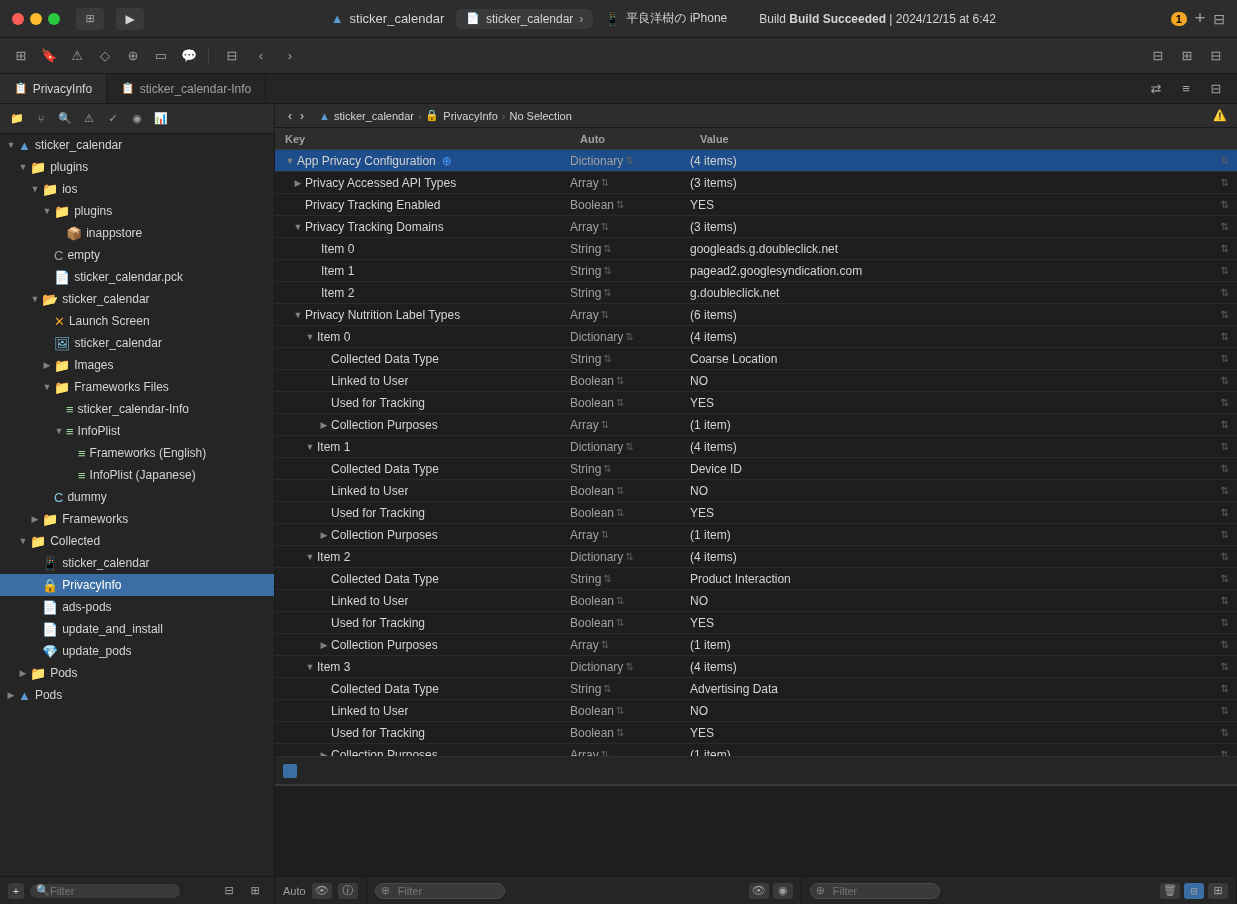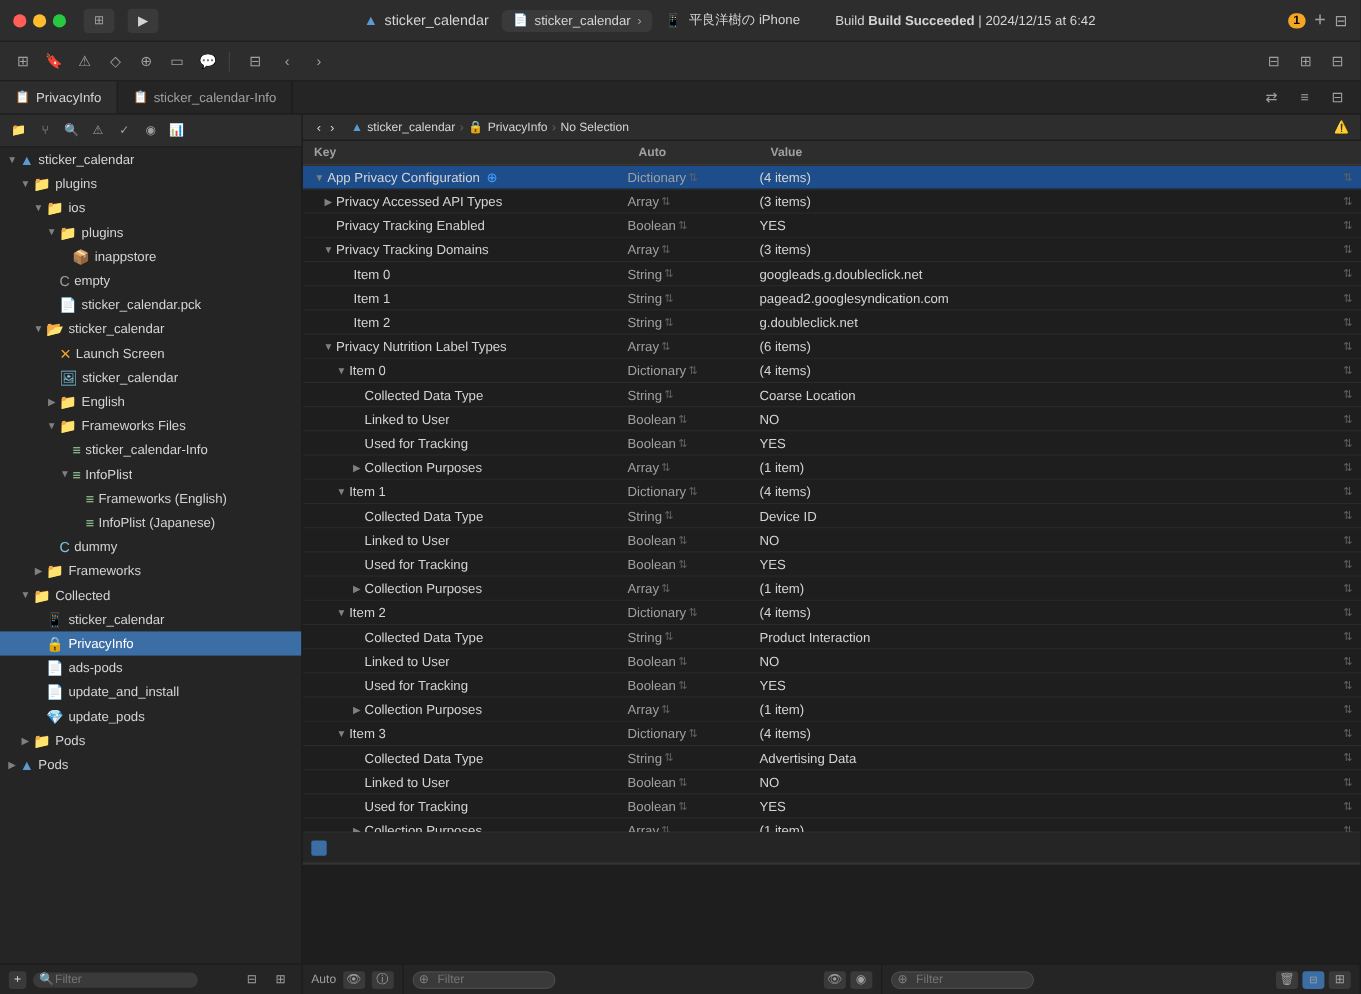--- a/index.html
+++ b/index.html
@@ -538,21 +538,21 @@
 
       <div class="tree-item" style="padding-left:40px;">
         <span class="tree-arrow" style="opacity:0">▶</span>
         <span class="tree-icon" style="color:#7ec8e3;">🖼</span>
         <span class="tree-label">sticker_calendar</span>
       </div>
 
       <div class="tree-item" style="padding-left:40px;">
         <span class="tree-arrow">▶</span>
         <span class="tree-icon">📁</span>
-        <span class="tree-label">English</span>
+        <span class="tree-label">Images</span>
       </div>
 
       <div class="tree-item" style="padding-left:40px;">
         <span class="tree-arrow">▼</span>
         <span class="tree-icon">📁</span>
         <span class="tree-label">Frameworks Files</span>
       </div>
 
       <div class="tree-item" style="padding-left:52px;">
         <span class="tree-arrow" style="opacity:0">▶</span>

